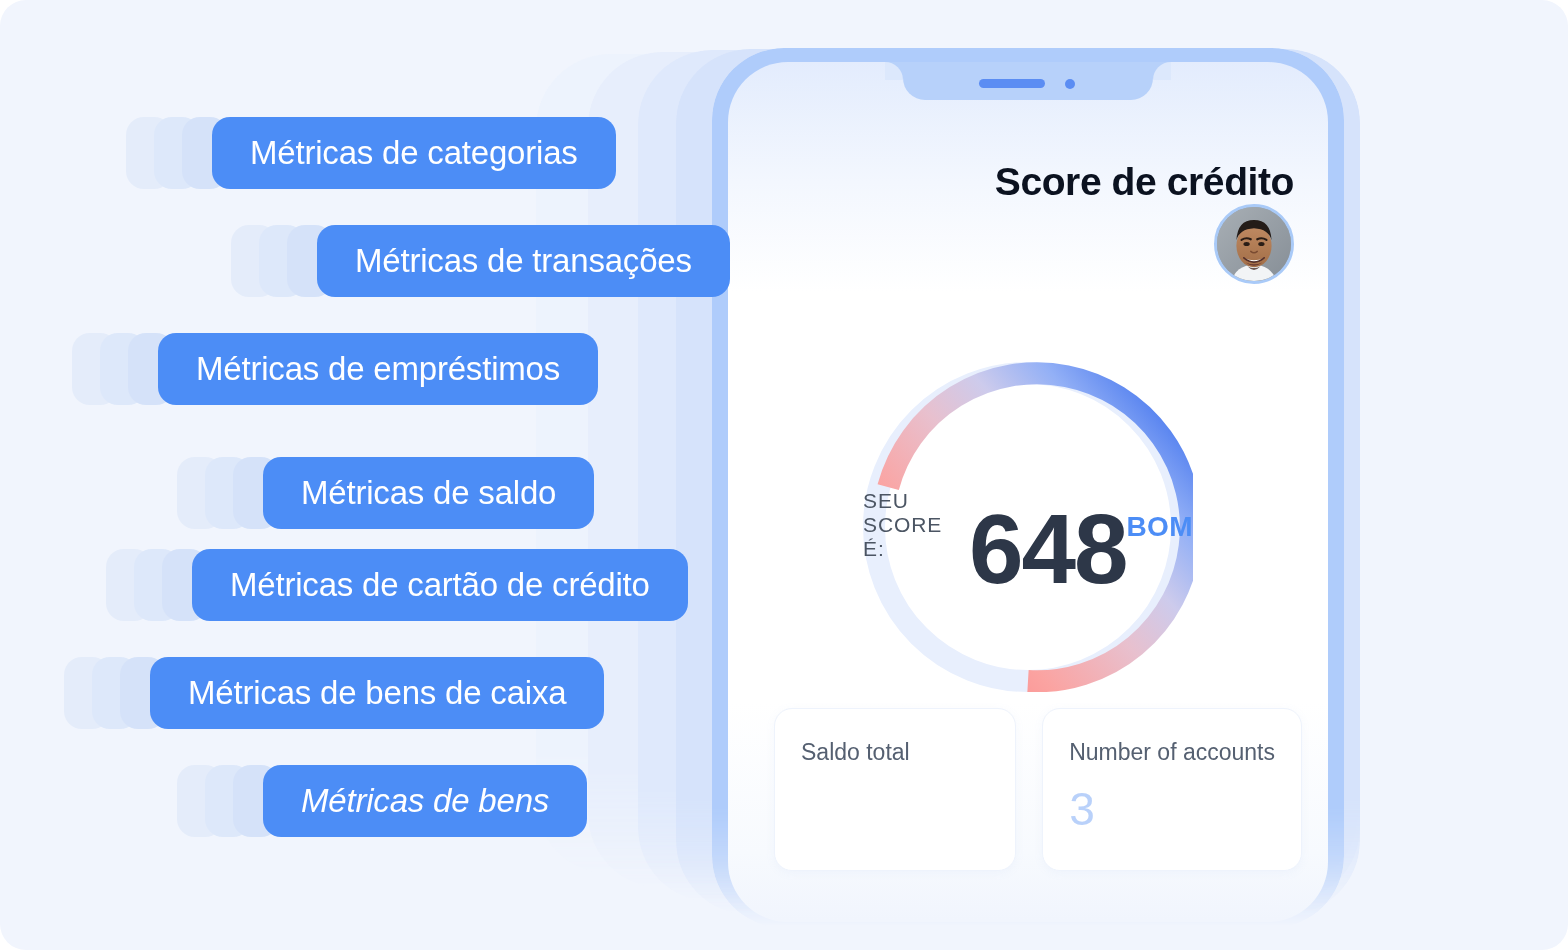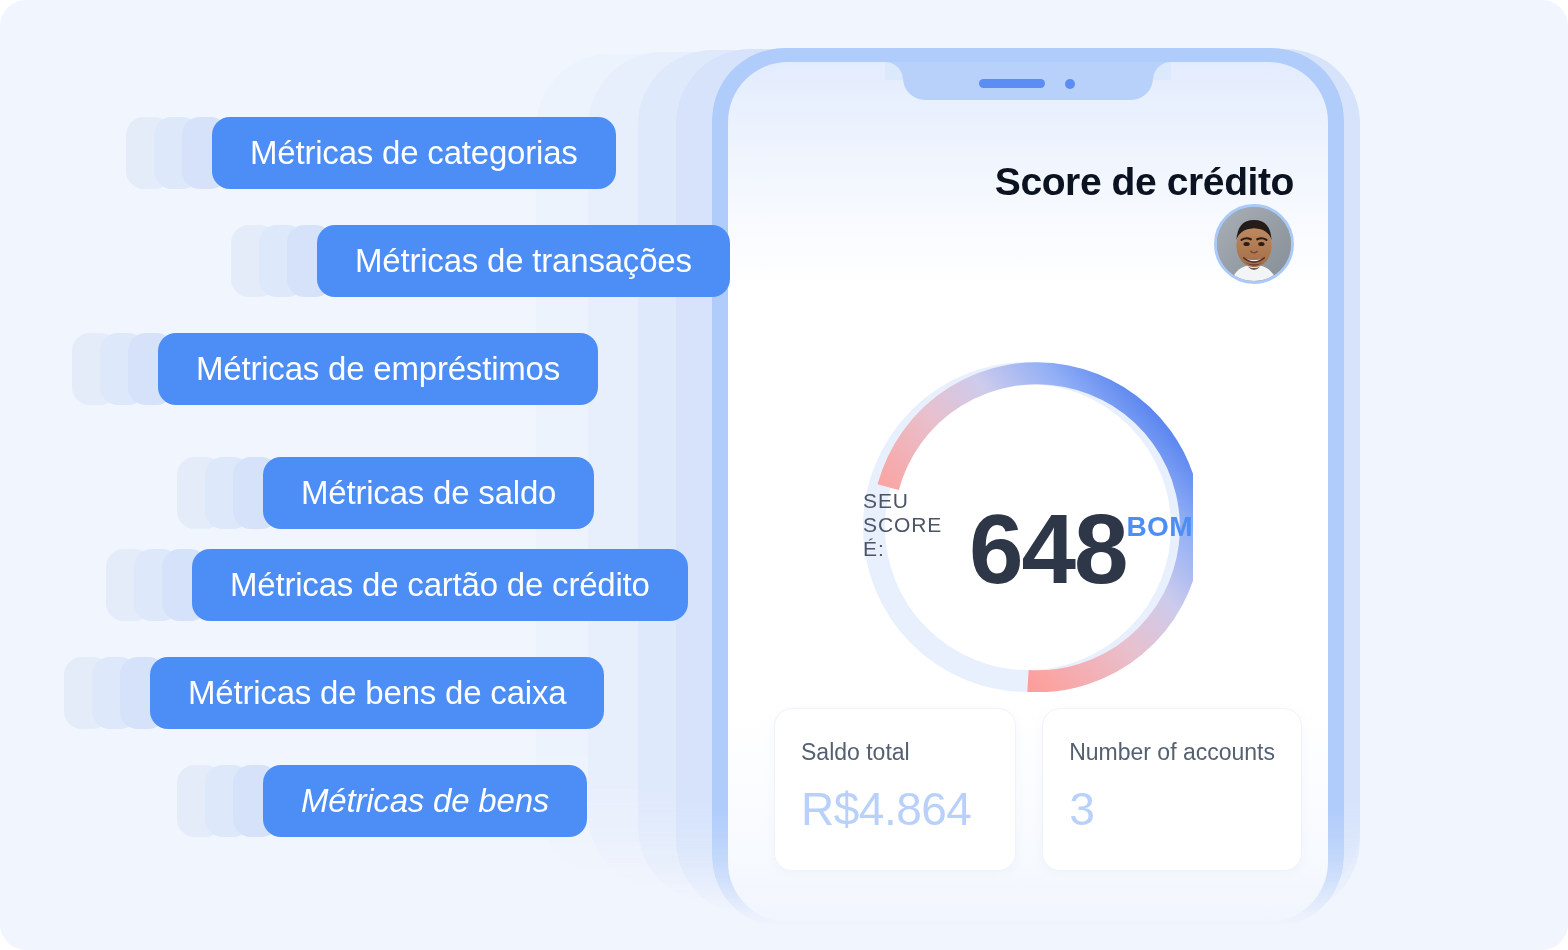--- a/index.html
+++ b/index.html
@@ -314,21 +314,20 @@
       <div class="gauge-center">
         <div class="gauge-caption">SEU SCORE É:</div>
         <div class="gauge-score">648</div>
         <div class="gauge-rating">BOM</div>
       </div>
     </div>
 
     <div class="stat-row">
       <div class="stat-card">
         <div class="stat-label">Saldo total</div>
-        <div class="stat-value">R$4.864</div>
       </div>
       <div class="stat-card">
         <div class="stat-label">Number of accounts</div>
         <div class="stat-value">3</div>
       </div>
     </div>
 
   </div>
 
   <div class="pill-row" style="left:126px; top:117px;">

